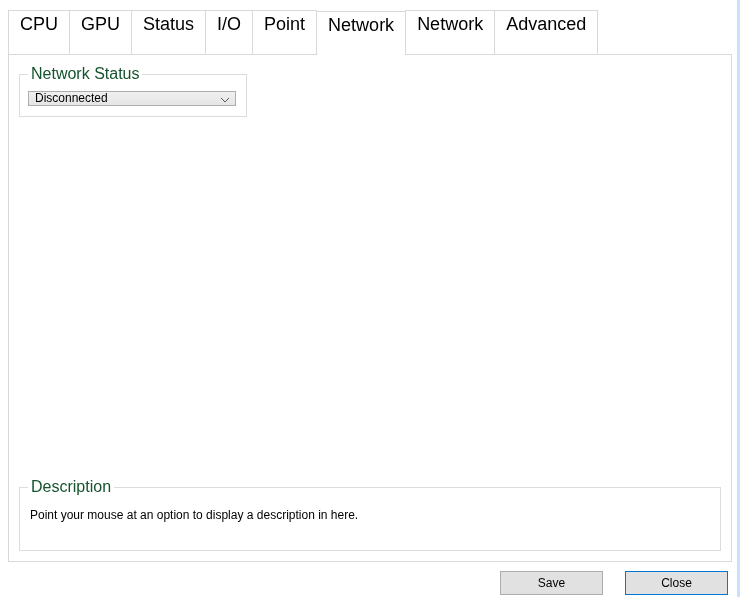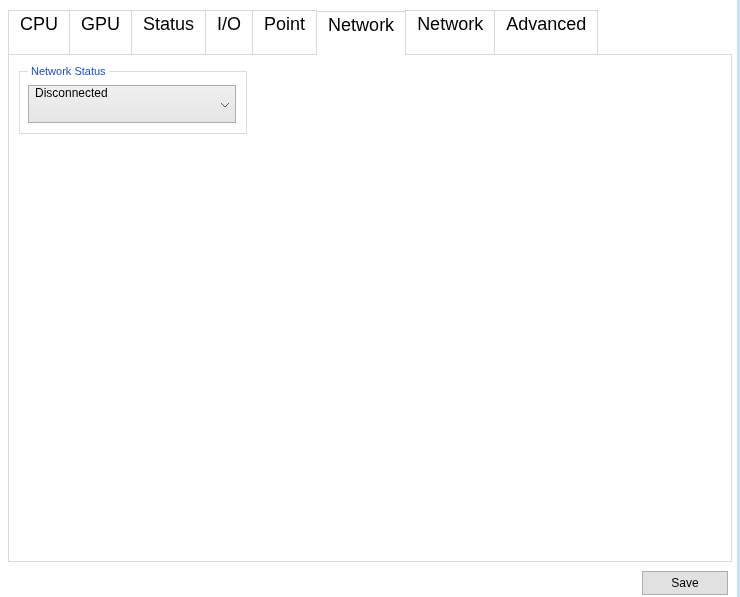--- a/index.html
+++ b/index.html
@@ -59,34 +59,34 @@
     background: #fff;
   }
   fieldset {
     border: 1px solid #dcdcdc;
     margin: 0 0 8px 0;
     padding: 8px 8px 10px 8px;
     font-size: 12px;
   }
   fieldset legend {
     padding: 0 3px;
-    font-size: 11px;
-    color: #1d4ed8;
+    font-size: 16px;
+    color: #14532d;
   }
   .network-status-group {
     width: 228px;
   }
   .select-wrap {
     position: relative;
     width: 208px;
-    height: 38px;
+    height: 15px;
     border: 1px solid #adadad;
     background: linear-gradient(#f0f0f0,#e5e5e5);
     display: flex;
-    align-items: flex-start;
+    align-items: flex-end;
     padding: 0 20px 0 6px;
     cursor: pointer;
   }
   .select-wrap .chev {
     position: absolute;
     right: 6px;
     top: 50%;
     transform: translateY(-50%);
     pointer-events: none;
   }
@@ -101,21 +101,21 @@
     padding: 4px 2px 18px 2px;
     color: #000;
   }
   .button-row {
     display: flex;
     justify-content: flex-end;
     gap: 6px;
     padding: 0 12px 12px 0;
   }
   .btn {
-    width: 86px;
+    width: 103px;
     height: 24px;
     font-size: 12px;
     font-family: inherit;
     background: #e1e1e1;
     border: 1px solid #adadad;
     cursor: pointer;
     display: flex;
     align-items: center;
     justify-content: center;
     margin-left: 16px;
@@ -145,20 +145,25 @@
     <div class="select-wrap">
       <span>Disconnected</span>
       <span class="chev">
         <svg width="8" height="5" viewBox="0 0 8 5">
             <path d="M0 0 L4 4 L8 0" fill="none" stroke="#5a5a5a" stroke-width="1"></path>
           </svg>
       </span>
     </div>
   </fieldset>
 
+  <fieldset class="description-group">
+    <legend>Description</legend>
+    <div class="description-text">Point your mouse at an option to display a description in here.</div>
+  </fieldset>
 
 </div>
 
 <div class="button-row">
   <div class="btn">Save</div>
+  <div class="btn default">Close</div>
 </div>
 
 <div class="right-edge"></div>
 
 </body></html>

